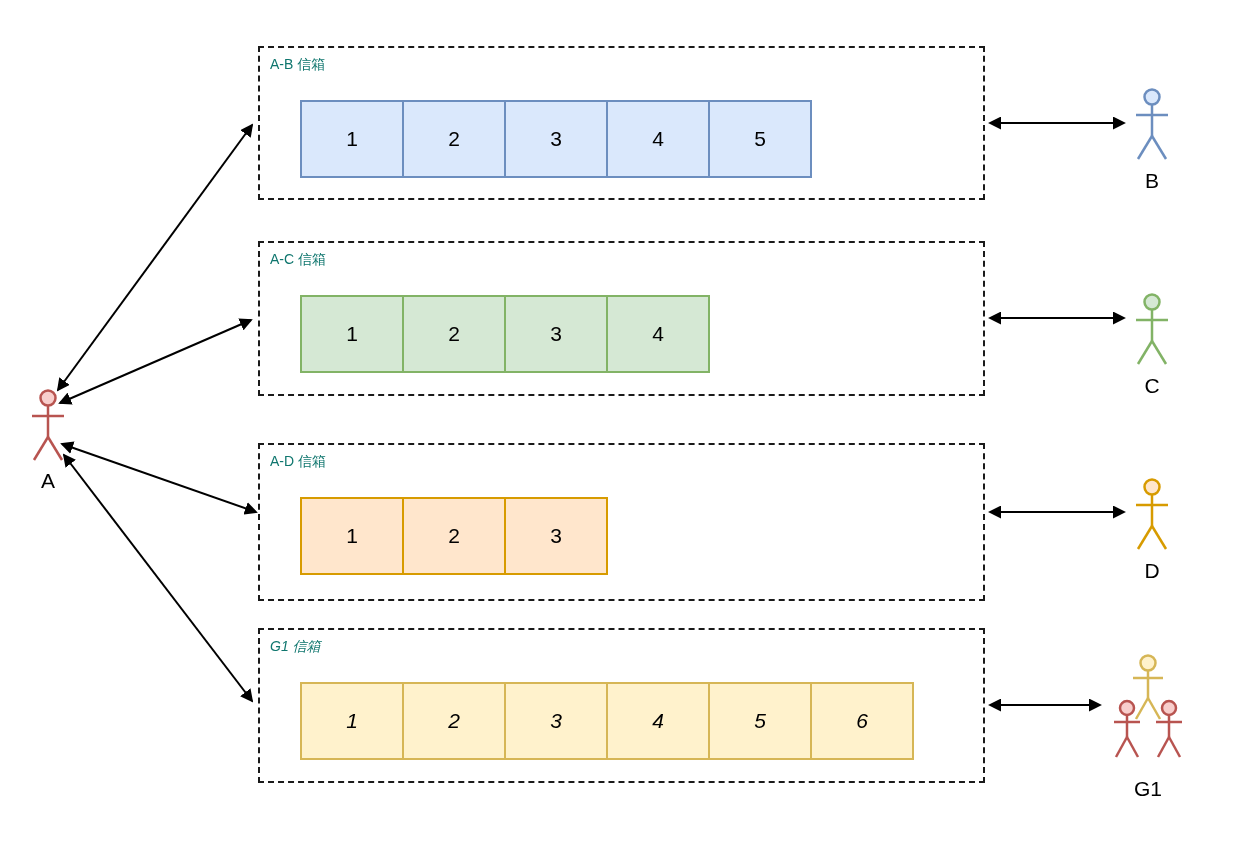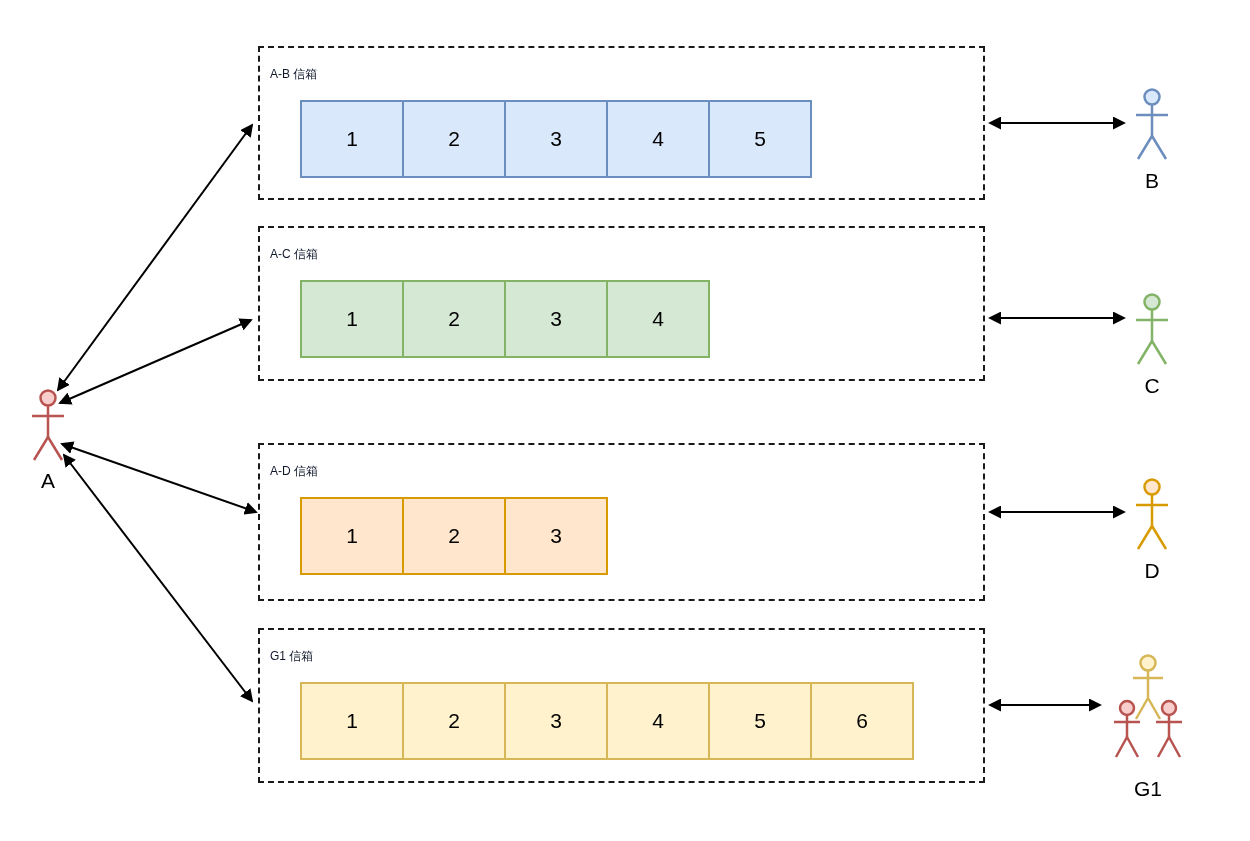--- a/index.html
+++ b/index.html
@@ -25,24 +25,23 @@
     left: 258px;
     width: 727px;
     border: 2px dashed #1a1a1a;
     box-sizing: border-box;
     background: transparent;
   }
   .mailbox-title {
     position: absolute;
     left: 10px;
     top: 8px;
-    font-size: 12px;
-    color: #0f172a;
+    font-size: 14px;
+    color: #0f766e;
     white-space: nowrap;
-    margin-top: 10px;
   }
   .cells {
     position: absolute;
     left: 40px;
     top: 52px;
     display: flex;
   }
   .cell {
     width: 104px;
     height: 78px;
@@ -160,40 +159,40 @@
     <div class="mailbox-title">A-B 信箱</div>
     <div class="cells">
       <div class="cell">1</div>
       <div class="cell">2</div>
       <div class="cell">3</div>
       <div class="cell">4</div>
       <div class="cell">5</div>
     </div>
   </div>
 
-  <div class="mailbox mb1" style="top:226px; height:155px;">
+  <div class="mailbox mb1" style="top:241px; height:155px;">
     <div class="mailbox-title">A-C 信箱</div>
     <div class="cells">
       <div class="cell">1</div>
       <div class="cell">2</div>
       <div class="cell">3</div>
       <div class="cell">4</div>
     </div>
   </div>
 
   <div class="mailbox mb2" style="top:443px; height:158px;">
     <div class="mailbox-title">A-D 信箱</div>
     <div class="cells">
       <div class="cell">1</div>
       <div class="cell">2</div>
       <div class="cell">3</div>
     </div>
   </div>
 
-  <div class="mailbox mb3" style="top:628px; height:155px;">
+  <div class="mailbox mb3" style="top:628px; height:155px;font-style:italic;">
     <div class="mailbox-title">G1 信箱</div>
     <div class="cells">
       <div class="cell">1</div>
       <div class="cell">2</div>
       <div class="cell">3</div>
       <div class="cell">4</div>
       <div class="cell">5</div>
       <div class="cell">6</div>
     </div>
   </div>

